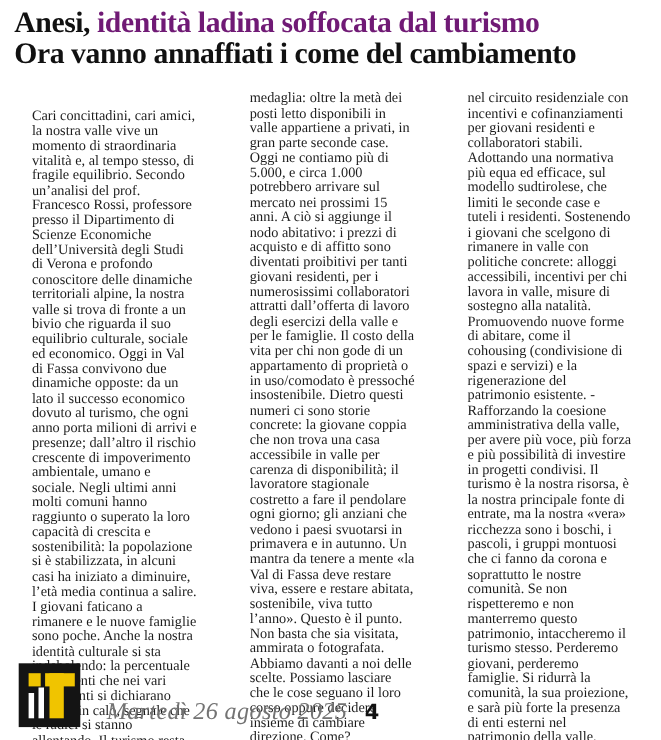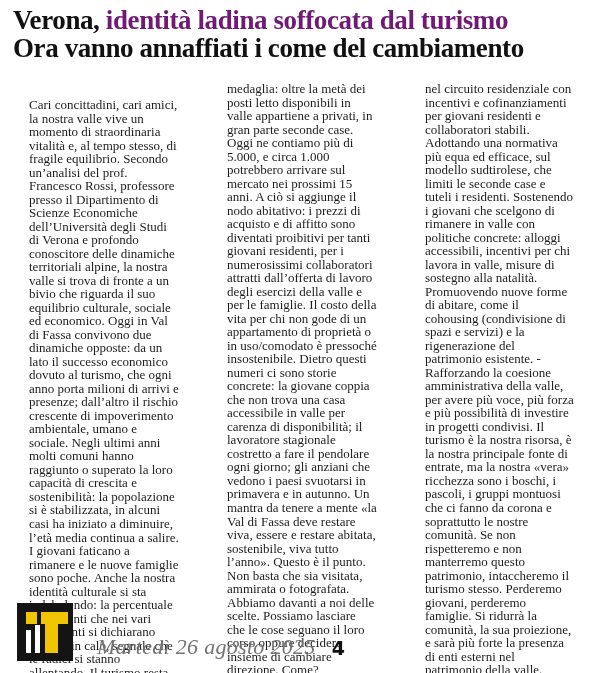--- a/index.html
+++ b/index.html
@@ -76,21 +76,21 @@
     padding-bottom: 2px;
     margin-left: -8px;
   }
 </style>
 </head>
 <body>
 
 <div class="page">
 
   <header class="headline">
-    <h1><span>Verona, </span><span class="red">identità ladina soffocata dal turismo</span></h1>
+    <h1><span>Anesi, </span><span class="red">identità ladina soffocata dal turismo</span></h1>
     <h2>Ora vanno annaffiati i come del cambiamento</h2>
   </header>
 
   <div class="columns">
     <p>Cari concittadini, cari amici, la nostra valle vive un momento di straordinaria vitalità e, al tempo stesso, di fragile equilibrio. Secondo un’analisi del prof. Francesco Rossi, professore presso il Dipartimento di Scienze Economiche dell’Università degli Studi di Verona e profondo conoscitore delle dinamiche territoriali alpine, la nostra valle si trova di fronte a un bivio che riguarda il suo equilibrio culturale, sociale ed economico. Oggi in Val di Fassa convivono due dinamiche opposte: da un lato il successo economico dovuto al turismo, che ogni anno porta milioni di arrivi e presenze; dall’altro il rischio crescente di impoverimento ambientale, umano e sociale. Negli ultimi anni molti comuni hanno raggiunto o superato la loro capacità di crescita e sostenibilità: la popolazione si è stabilizzata, in alcuni casi ha iniziato a diminuire, l’età media continua a salire. I giovani faticano a rimanere e le nuove famiglie sono poche. Anche la nostra identità culturale si sta indebolendo: la percentuale di residenti che nei vari censimenti si dichiarano ladini è in calo, segnale che le radici si stanno allentando. Il turismo resta la nostra grande forza, ma con un rovescio della medaglia: oltre la metà dei posti letto disponibili in valle appartiene a privati, in gran parte seconde case. Oggi ne contiamo più di 5.000, e circa 1.000 potrebbero arrivare sul mercato nei prossimi 15 anni. A ciò si aggiunge il nodo abitativo: i prezzi di acquisto e di affitto sono diventati proibitivi per tanti giovani residenti, per i numerosissimi collaboratori attratti dall’offerta di lavoro degli esercizi della valle e per le famiglie. Il costo della vita per chi non gode di un appartamento di proprietà o in uso/comodato è pressoché insostenibile. Dietro questi numeri ci sono storie concrete: la giovane coppia che non trova una casa accessibile in valle per carenza di disponibilità; il lavoratore stagionale costretto a fare il pendolare ogni giorno; gli anziani che vedono i paesi svuotarsi in primavera e in autunno. Un mantra da tenere a mente «la Val di Fassa deve restare viva, essere e restare abitata, sostenibile, viva tutto l’anno». Questo è il punto. Non basta che sia visitata, ammirata o fotografata. Abbiamo davanti a noi delle scelte. Possiamo lasciare che le cose seguano il loro corso oppure decidere insieme di cambiare direzione. Come? Recuperando e abitando le seconde case, riportandole nel circuito residenziale con incentivi e cofinanziamenti per giovani residenti e collaboratori stabili. Adottando una normativa più equa ed efficace, sul modello sudtirolese, che limiti le seconde case e tuteli i residenti. Sostenendo i giovani che scelgono di rimanere in valle con politiche concrete: alloggi accessibili, incentivi per chi lavora in valle, misure di sostegno alla natalità. Promuovendo nuove forme di abitare, come il cohousing (condivisione di spazi e servizi) e la rigenerazione del patrimonio esistente. - Rafforzando la coesione amministrativa della valle, per avere più voce, più forza e più possibilità di investire in progetti condivisi. Il turismo è la nostra risorsa, è la nostra principale fonte di entrate, ma la nostra «vera» ricchezza sono i boschi, i pascoli, i gruppi montuosi che ci fanno da corona e soprattutto le nostre comunità. Se non rispetteremo e non manterremo questo patrimonio, intaccheremo il turismo stesso. Perderemo giovani, perderemo famiglie. Si ridurrà la comunità, la sua proiezione, e sarà più forte la presenza di enti esterni nel patrimonio della valle.</p>
     <p class="sig-name">Michele Anesi</p>
   </div>
 
   <footer class="footer">
     <div class="logo">

